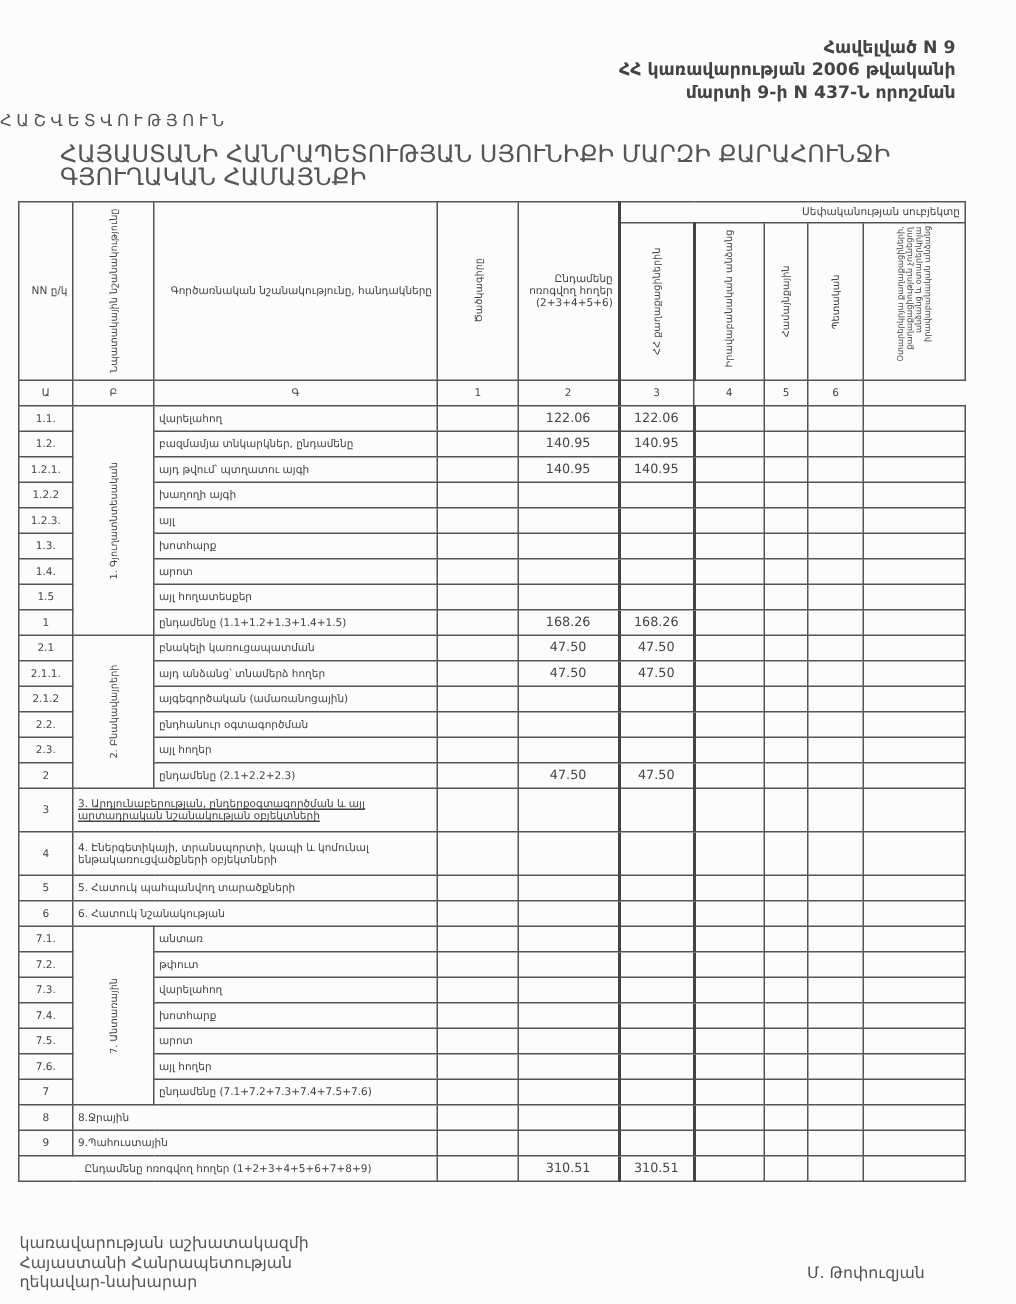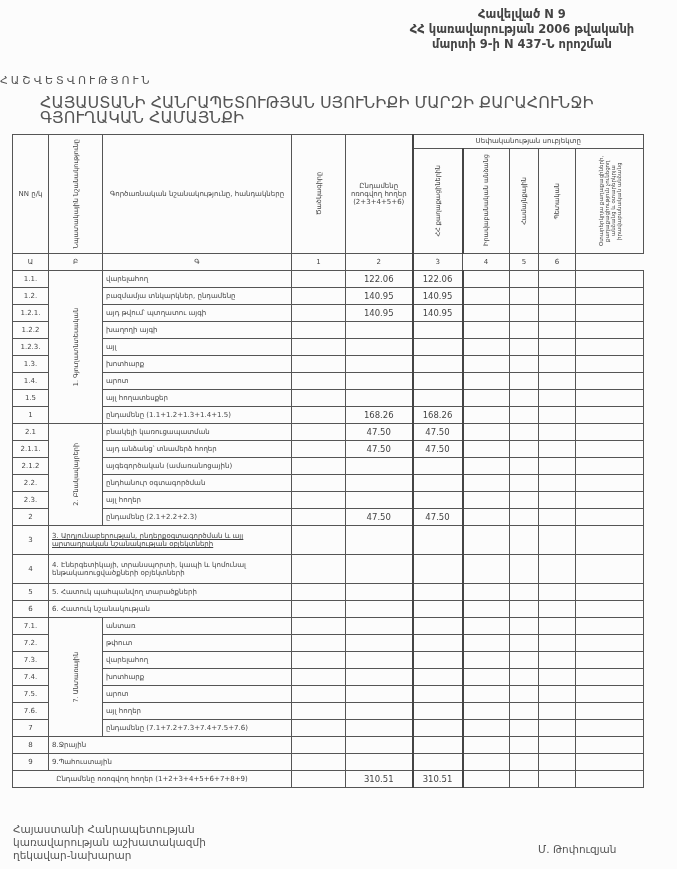--- a/index.html
+++ b/index.html
@@ -1,27 +1,27 @@
 <!DOCTYPE html>
 <html><head>
   <meta charset="utf-8">
   <style>
     html, body { margin: 0; padding: 0; background: #fcfcfc; }
     body { width: 677px; height: 869px; position: relative; overflow: hidden;
            font-family: "DejaVu Sans", sans-serif; color: #333; }
-    .hdr-right { position: absolute; top: 7px; right: 40px; text-align: center; font-size: 11.5px; line-height: 15px; font-weight: bold; color: #444; width: 230px; }
+    .hdr-right { position: absolute; top: 24px; right: 40px; text-align: right; font-size: 11.5px; line-height: 15px; font-weight: bold; color: #444; width: 230px; }
     .title { position: absolute; top: 74px; left: 0; width: 677px; text-align: left; font-size: 11px; letter-spacing: 3px; color: #555; }
     .subtitle { position: absolute; top: 95px; left: 40px; width: 600px; text-align: left; font-size: 16px; line-height: 15px; color: #555; }
     table.main { position: absolute; top: 134px; left: 12px; border-collapse: collapse; font-size: 7px; color: #444; }
     table.main td { border: 1px solid #555; padding: 0 3px; height: 16px; vertical-align: middle; }
     .thick-r { border-right: 2px solid #444 !important; }
     .num { text-align: center; }
     .val { text-align: center; font-size: 8.5px; }
     .vert { writing-mode: vertical-rl; transform: rotate(180deg); white-space: nowrap; font-size: 6.5px; margin: 0 auto; }
-    .hcell { text-align: center; font-size: 7px; }
+    .hcell { text-align: right; font-size: 7px; }
     .footer-left { position: absolute; top: 823px; left: 13px; font-size: 10.5px; line-height: 13px; color: #555; }
     .footer-right { position: absolute; top: 843px; left: 538px; font-size: 10.5px; color: #555; }
   </style>
 </head>
 <body>
 
 <div class="hdr-right">
   <div>Հավելված N 9</div>
   <div>ՀՀ կառավարության 2006 թվականի</div>
   <div>մարտի 9-ի N 437-Ն որոշման</div>
@@ -410,17 +410,17 @@
         <td class="val thick-r">310.51</td>
         <td></td>
         <td></td>
         <td></td>
         <td></td>
       </tr>
     </tbody>
 </table>
 
 <div class="footer-left">
+  <div>կառավարության աշխատակազմի</div>
   <div>Հայաստանի Հանրապետության</div>
-  <div>կառավարության աշխատակազմի</div>
   <div>ղեկավար-նախարար</div>
 </div>
 <div class="footer-right">Մ. Թոփուզյան</div>
 
 </body></html>

